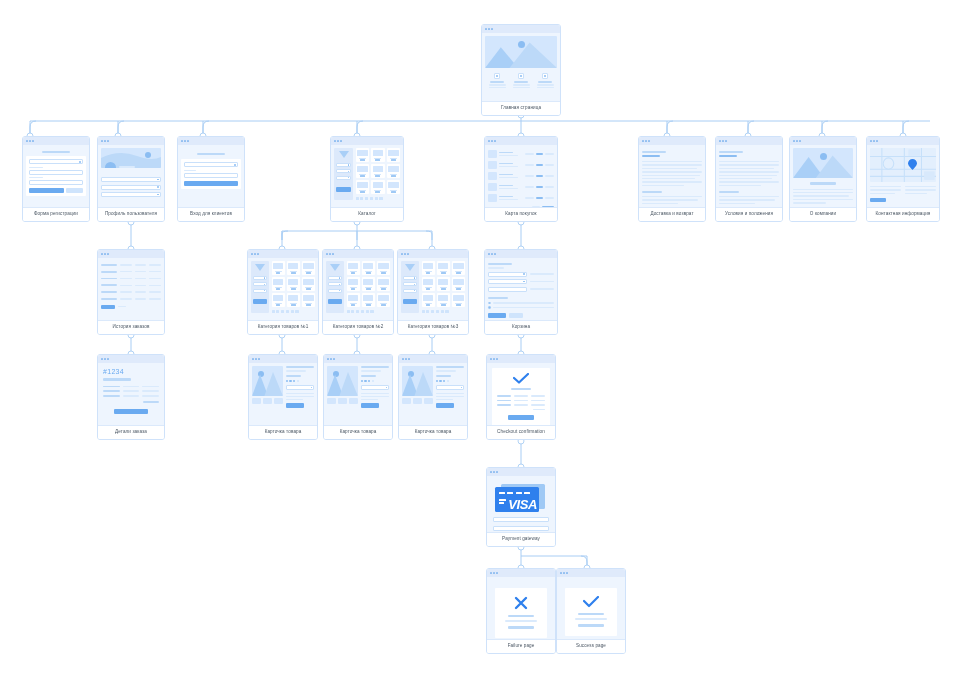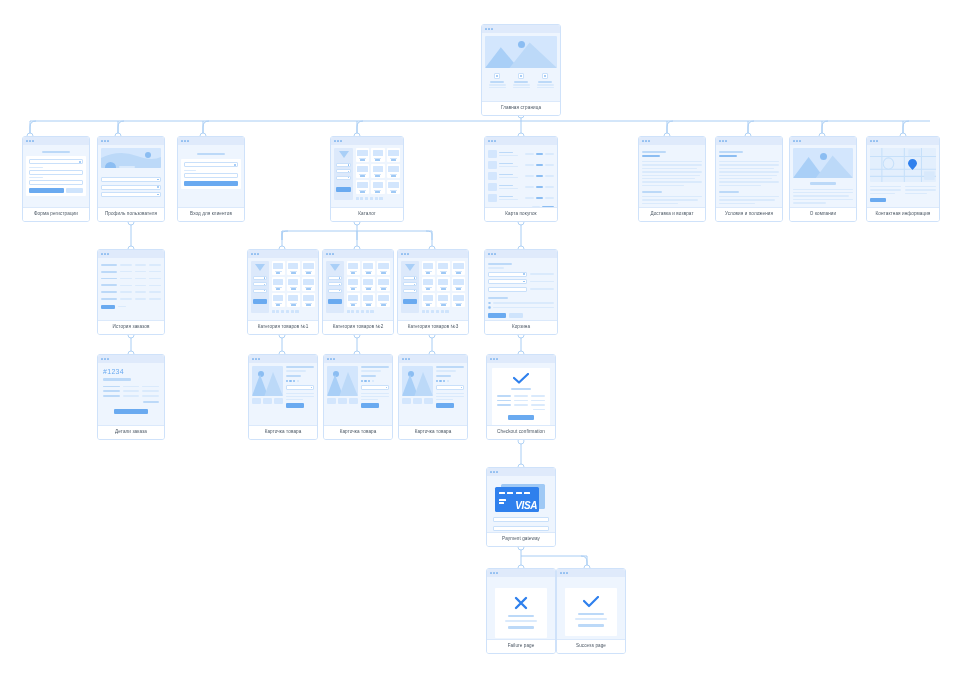--- a/index.html
+++ b/index.html
@@ -1204,21 +1204,21 @@
           <div class="abs" style="left:8px;top:0;width:44px;height:25px;border-radius:1.5px;background:#9fc9f5;"></div>
           <div class="abs" style="left:2px;top:3px;width:44px;height:25px;border-radius:1.5px;background:#2f80ed;overflow:hidden;">
             <div class="row" style="gap:2.4px;margin:5px 0 0 4px;">
               <div style="width:6px;height:1.8px;background:#ffffff;border-radius:.5px;"></div>
               <div style="width:6px;height:1.8px;background:#ffffff;border-radius:.5px;"></div>
               <div style="width:6px;height:1.8px;background:#ffffff;border-radius:.5px;"></div>
               <div style="width:6px;height:1.8px;background:#ffffff;border-radius:.5px;"></div>
             </div>
             <div class="abs" style="left:4px;top:12px;width:7px;height:1.6px;background:#ffffff;border-radius:.5px;"></div>
             <div class="abs" style="left:4px;top:15px;width:5px;height:1.6px;background:#ffffff;border-radius:.5px;"></div>
-            <div class="abs" style="right:2px;bottom:1px;font-size:10px;font-style:italic;font-weight:bold;color:#ffffff;letter-spacing:-.4px;line-height:1;">VISA</div>
+            <div class="abs" style="right:2px;bottom:1px;font-size:13px;font-style:italic;font-weight:bold;color:#ffffff;letter-spacing:-.4px;line-height:1;">VISA</div>
           </div>
         </div>
         <div class="box" style="height:5.4px;margin-top:5px;"></div>
         <div class="box" style="height:5.4px;margin-top:3.4px;"></div>
       </div>
     </div>
     <div class="caption">Payment gateway</div>
   </div>
 
   <div class="node" style="left:486px; top:568px; width:70px; height:86px;">

